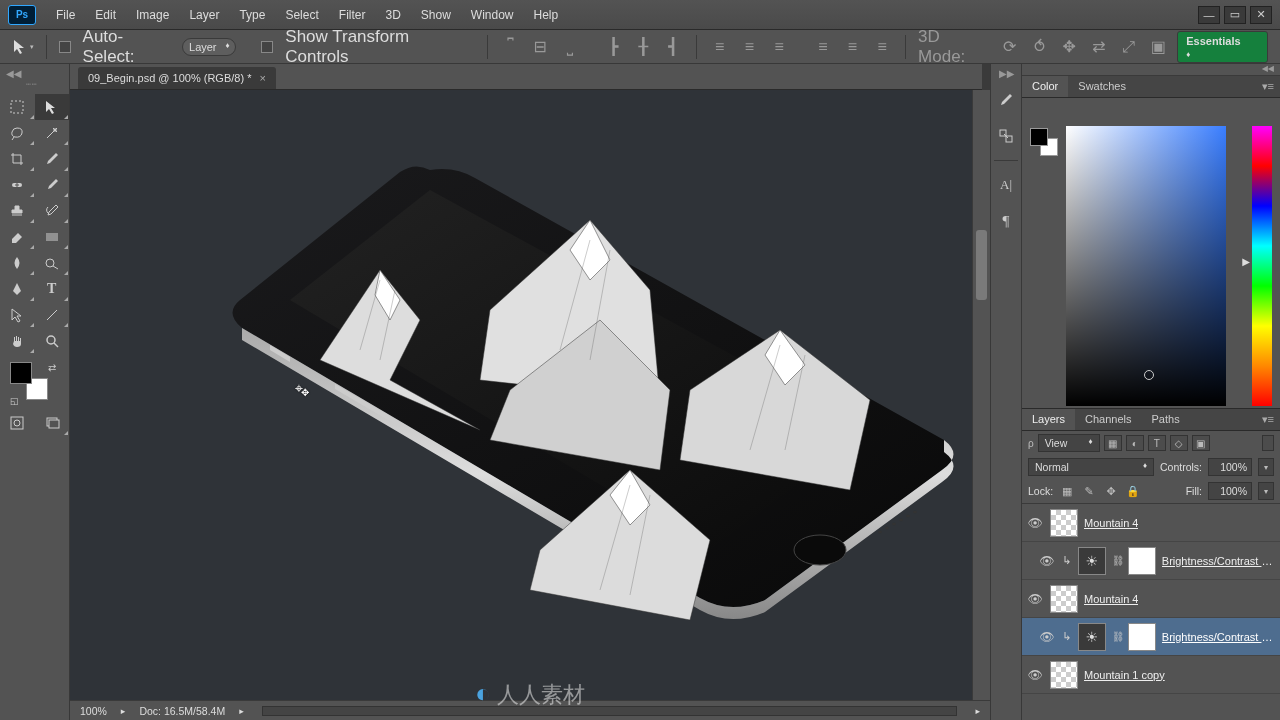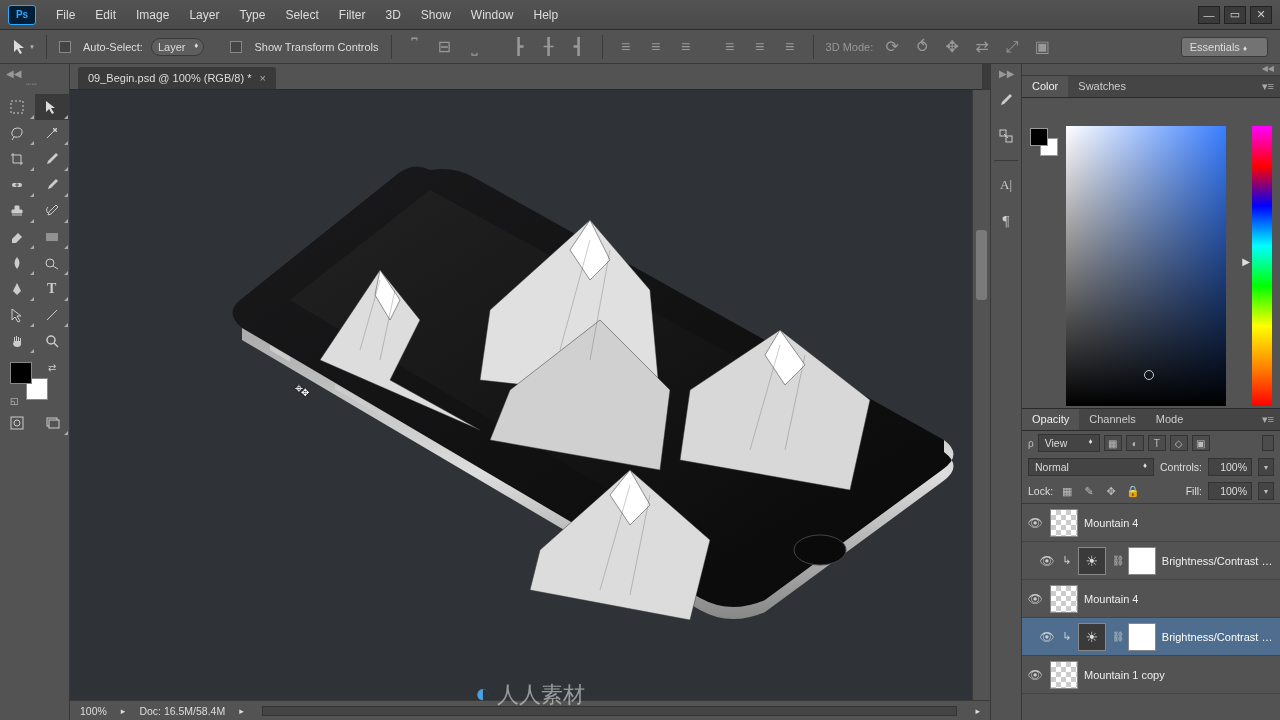--- a/index.html
+++ b/index.html
@@ -9,25 +9,25 @@
 .menubar { height: 30px; background: linear-gradient(#535353,#4a4a4a); display: flex; align-items: center; padding: 0 8px; border-bottom: 1px solid #2a2a2a; }
 .ps-logo { width: 28px; height: 20px; background: #001e36; border: 1px solid #31a8ff; border-radius: 3px; color: #31a8ff; font-size: 10px; font-weight: bold; display: flex; align-items: center; justify-content: center; margin-right: 10px; }
 .menu-item { color: #ddd; font-size: 12px; padding: 4px 10px; cursor: default; }
 .win-controls { margin-left: auto; display: flex; gap: 4px; }
 .win-btn { width: 22px; height: 18px; background: #3a3a3a; border: 1px solid #222; color: #ccc; display: flex; align-items: center; justify-content: center; font-size: 11px; }
 
 
 .optsbar { height: 34px; background: #535353; border-bottom: 1px solid #383838; display: flex; align-items: center; padding: 0 12px; gap: 8px; }
 .move-icon { width: 22px; height: 22px; display: flex; align-items: center; justify-content: center; color: #ddd; }
 .checkbox { width: 12px; height: 12px; border: 1px solid #888; background: #444; display: inline-block; vertical-align: middle; margin-right: 4px; }
-.opt-label { color: #ddd; font-size: 11px; }
+.opt-label { color: #ddd; font-size: 17px; }
 .opt-select { background: #5e5e5e; border: 1px solid #3a3a3a; color: #ddd; font-size: 11px; padding: 2px 18px 2px 6px; border-radius: 10px; position: relative; }
 .opt-divider { width: 1px; height: 24px; background: #3a3a3a; margin: 0 4px; }
 .opt-iconbtn { width: 22px; height: 22px; display: flex; align-items: center; justify-content: center; color: #999; }
-.workspace-select { margin-left: auto; background: #737373; border: 1px solid #3a3a3a; color: #ddd; font-size: 11px; padding: 3px 20px 3px 8px; border-radius: 3px; }
+.workspace-select { margin-left: auto; background: #15803d; border: 1px solid #3a3a3a; color: #ddd; font-size: 11px; padding: 3px 20px 3px 8px; border-radius: 3px; font-weight: bold; }
 
 
 .main { position: absolute; top: 64px; bottom: 0; left: 0; right: 0; display: flex; }
 
 
 .toolbox { width: 70px; background: #535353; border-right: 1px solid #383838; padding-top: 30px; position: relative; }
 .tool-collapse { position: absolute; top: 4px; left: 6px; color: #999; font-size: 10px; }
 .tool-dots { position: absolute; top: 16px; left: 26px; color: #777; font-size: 8px; letter-spacing: 1px; }
 .tool-grid { display: grid; grid-template-columns: 1fr 1fr; }
 .tool { height: 26px; display: flex; align-items: center; justify-content: center; color: #ccc; position: relative; }
@@ -99,21 +99,21 @@
 .layer-list { flex: 1; overflow: auto; background: #535353; border-top:1px solid #3a3a3a;}
 .layer { display:flex; align-items:center; height: 38px; border-bottom: 1px solid #454545; padding: 0 4px; gap: 6px;}
 .layer.sel { background: #4e6d8f; }
 .layer.indent { padding-left: 16px;}
 .eye { width:18px; display:flex; justify-content:center; color:#ccc; font-size:12px;}
 .clip-ind { width: 10px; font-size: 11px; color:#ccc; text-align:center;}
 .thumb { width: 28px; height: 28px; background: repeating-conic-gradient(#ccc 0 25%, #fff 0 50%) 0 0/10px 10px; border:1px solid #888; flex-shrink:0; position:relative;}
 .thumb.adj { background:#3a3a3a; display:flex; align-items:center; justify-content:center; color:#ddd; font-size:14px;}
 .thumb.mask { background:#fff; }
 .link-ic { width: 10px; font-size:10px; color:#ccc; text-align:center;}
-.layer-name { font-size: 11px; color:#eee; white-space:nowrap; overflow:hidden; text-overflow:ellipsis;}
+.layer-name { font-size: 11px; color:#eee; text-decoration: underline; white-space:nowrap; overflow:hidden; text-overflow:ellipsis;}
 .layer.sel .layer-name { color:#fff; }
 
 </style>
 </head>
 <body>
 
 <div class="menubar">
   <div class="ps-logo">Ps</div>
   <div class="menu-item">File</div>
   <div class="menu-item">Edit</div>
@@ -445,23 +445,23 @@
       </div>
       <div class="colorfield">
         <div class="colorfield-circle"></div>
       </div>
       <div class="huebar"></div>
       <div class="huebar-arrow">▶</div>
     </div>
 
     <div class="layers-panel">
       <div class="panel-tabs">
-        <div class="ptab active">Opacity</div>
+        <div class="ptab active">Layers</div>
         <div class="ptab">Channels</div>
-        <div class="ptab">Mode</div>
+        <div class="ptab">Paths</div>
         <div class="ptab-menu">▾≡</div>
       </div>
       <div class="lp-row">
         <span style="font-size:10px;color:#bbb">ρ</span>
         <div class="lp-select" style="width:62px;"><span>View</span> <span style="float:right;font-size:8px">♦</span></div>
         <div class="lp-filter">
           <div class="lp-filter-ic">▦</div>
           <div class="lp-filter-ic">◐</div>
           <div class="lp-filter-ic">T</div>
           <div class="lp-filter-ic">◇</div>

